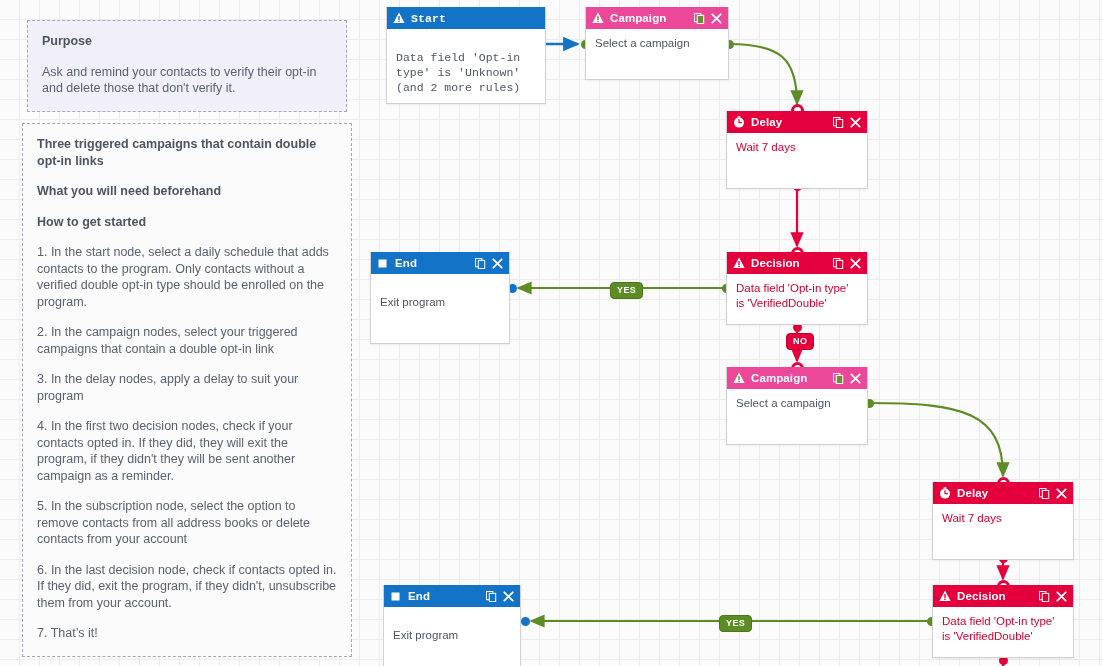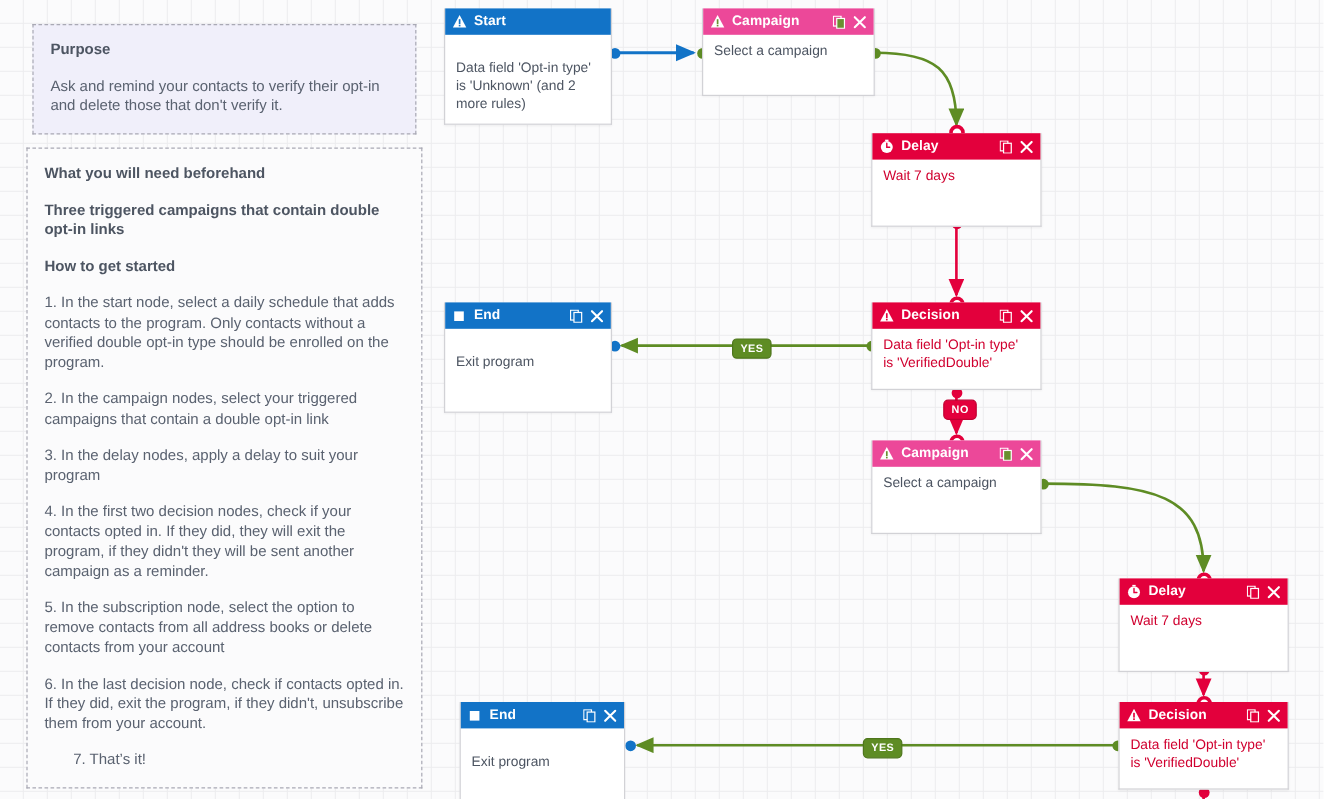--- a/index.html
+++ b/index.html
@@ -26,21 +26,21 @@
     border: 1px dashed #a9a9b4;
     padding: 12px 14px 14px 14px;
     color: #5a6270;
     font-size: 12.5px;
     line-height: 16.5px;
   }
   .note.purpose { background: #f0effa; }
   .note.steps { background: #fbfbfc; }
   .note .hd { font-weight: 600; color: #4d5562; margin-bottom: 14px; }
   .note p { margin-bottom: 14px; }
-  .note p:last-child { margin-bottom: 0; margin-left: 24px; }
+  .note p:last-child { margin-bottom: 0; }
   .note .bold { font-weight: 600; color: #4d5562; }
 
   
   .node {
     position: absolute;
     width: 142px;
     background: #ffffff;
     border: 1px solid #d2d2d6;
     border-top: none;
     box-shadow: 0 1px 2px rgba(0,0,0,.06);
@@ -159,33 +159,33 @@
   <span class="badge yes" style="left:610px;top:282px">YES</span>
   <span class="badge no" style="left:786px;top:333px">NO</span>
   <span class="badge yes" style="left:719px;top:615px">YES</span>
 
   <div class="note purpose" style="left:27px;top:20px;width:320px;">
     <div class="hd">Purpose</div>
     <div>Ask and remind your contacts to verify their opt-in and delete those that don't verify it.</div>
   </div>
 
   <div class="note steps" style="left:22px;top:123px;width:330px;">
+    <p class="bold">Three triggered campaigns that contain double opt-in links</p>
     <p class="bold">What you will need beforehand</p>
-    <p class="bold">Three triggered campaigns that contain double opt-in links</p>
     <p class="bold">How to get started</p>
     <p>1. In the start node, select a daily schedule that adds contacts to the program. Only contacts without a verified double opt-in type should be enrolled on the program.</p>
     <p>2. In the campaign nodes, select your triggered campaigns that contain a double opt-in link</p>
     <p>3. In the delay nodes, apply a delay to suit your program</p>
     <p>4. In the first two decision nodes, check if your contacts opted in. If they did, they will exit the program, if they didn't they will be sent another campaign as a reminder.</p>
     <p>5. In the subscription node, select the option to remove contacts from all address books or delete contacts from your account</p>
     <p>6. In the last decision node, check if contacts opted in. If they did, exit the program, if they didn't, unsubscribe them from your account.</p>
     <p>7. That’s it!</p>
   </div>
 
-  <div class="node blue" style="left:370px;top:7px;width:140px;">
+  <div class="node blue" style="left:386px;top:7px;width:160px;font-family:Liberation Mono, monospace;">
     <div class="hdr">
       <span class="glyph">
         <svg viewBox="0 0 12 12" width="12" height="12">
             <path d="M6 0.6 L11.6 11 H0.4 Z" fill="#fff"></path>
             <rect x="5.3" y="4" width="1.4" height="4" fill="#1273c7"></rect>
             <rect x="5.3" y="8.6" width="1.4" height="1.4" fill="#1273c7"></rect>
           </svg>
       </span>
       <span class="ttl">Start</span>
     </div>

